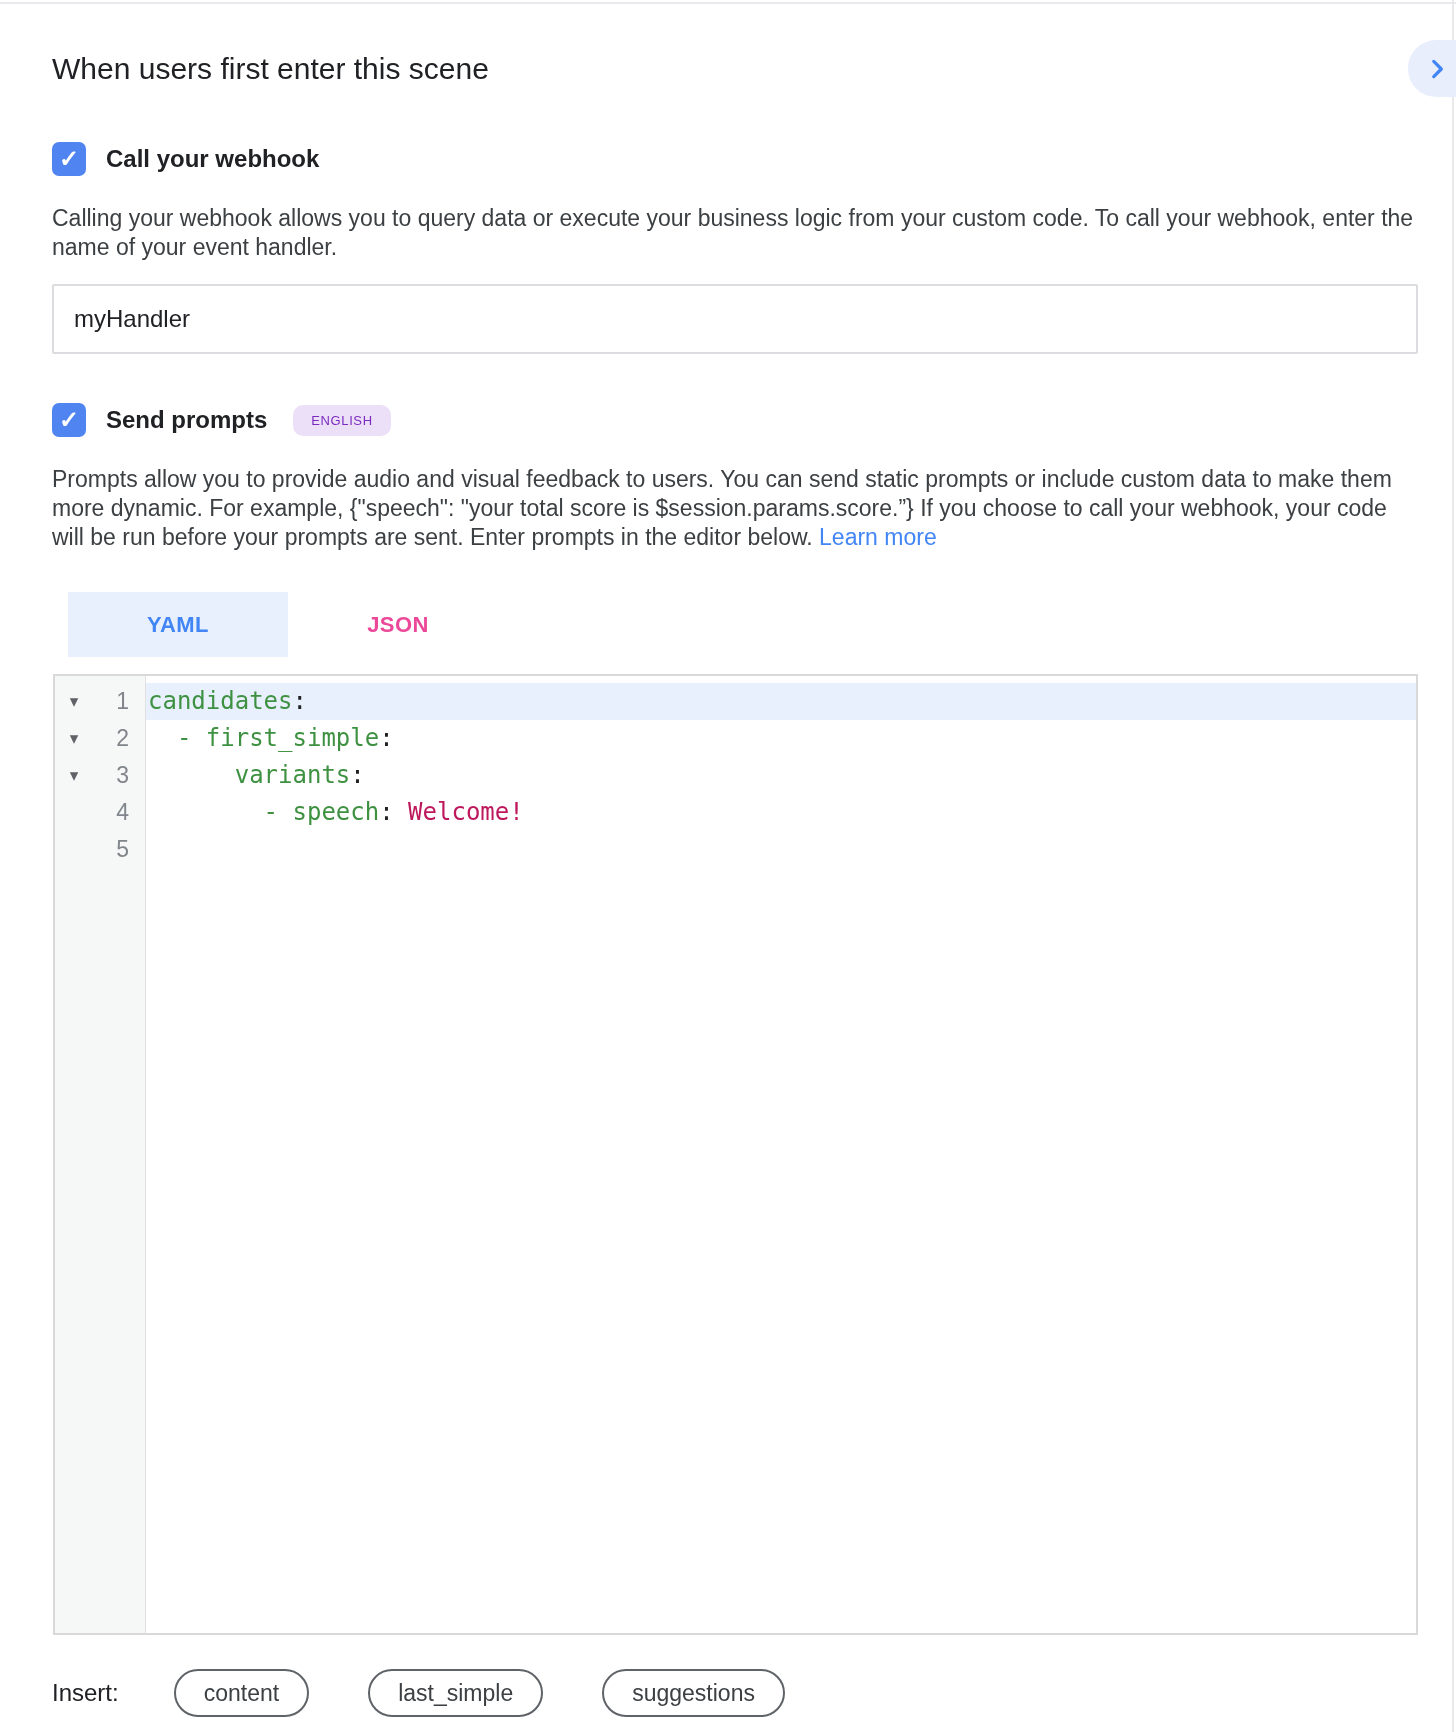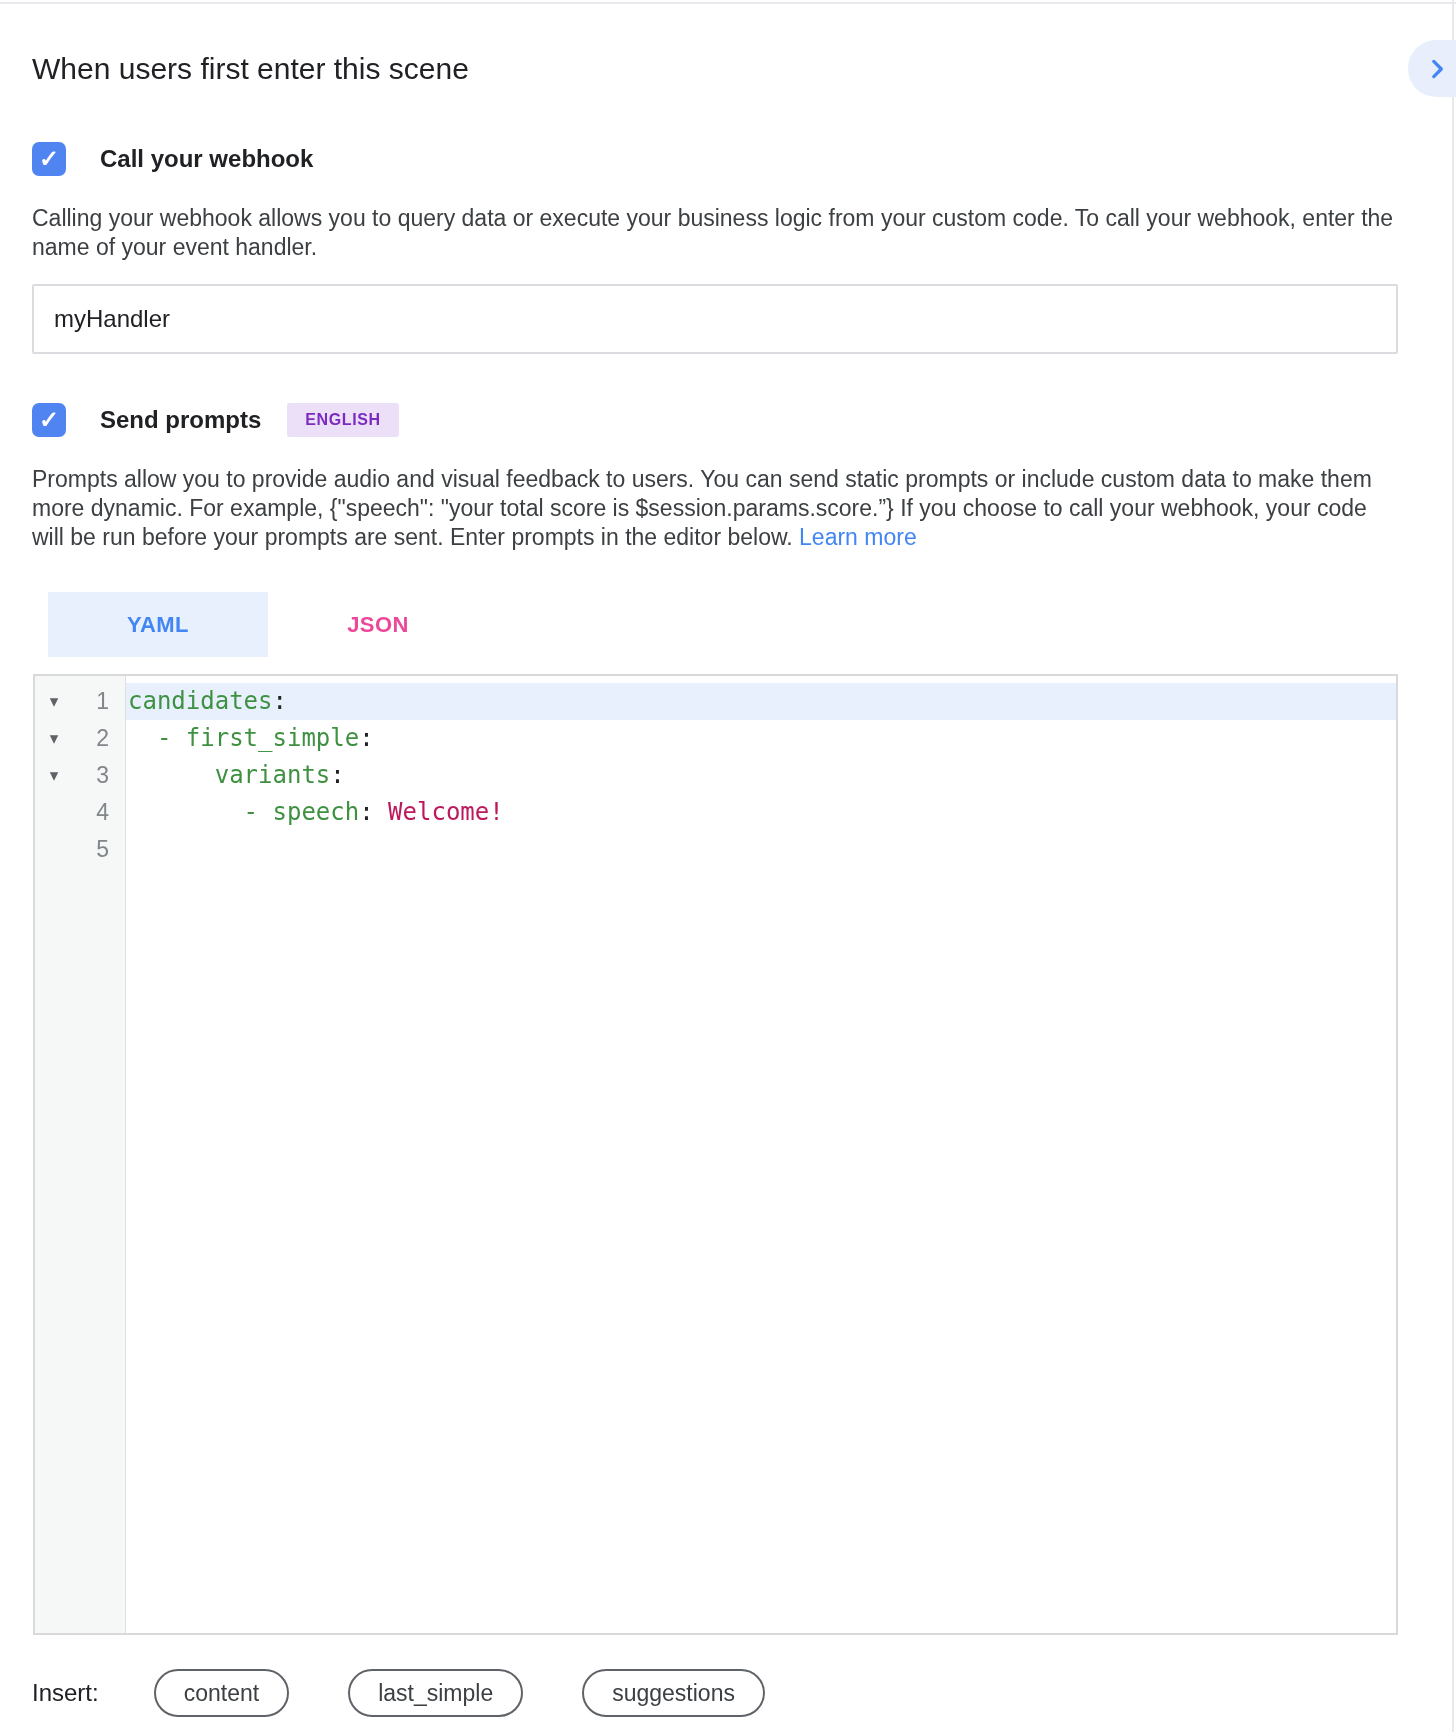--- a/index.html
+++ b/index.html
@@ -2,37 +2,37 @@
 <html><head>
 <meta charset="utf-8">
 <style>
   * { margin:0; padding:0; box-sizing:border-box; }
   html,body { width:1456px; height:1732px; background:#ffffff; overflow:hidden;
               font-family:"Liberation Sans", sans-serif; color:#202124; }
   .page { position:relative; width:1456px; height:1732px; }
   .top-border { position:absolute; top:2px; left:0; width:1456px; height:2px; background:#e8eaed; }
   .right-border { position:absolute; top:0; right:2px; width:2px; height:1732px; background:#e9e9ec; }
 
-  .content { position:absolute; left:32px; top:0; width:1366px; }
+  .content { position:absolute; left:52px; top:0; width:1366px; }
 
   .page-title { margin-top:50px; font-size:30px; font-weight:400; color:#202124; line-height:38px; }
 
   .collapse-btn { position:absolute; top:40px; right:0; width:48px; height:57px;
                   background:#e8eefc; border:none; border-radius:28px 0 0 28px;
                   display:flex; align-items:center; justify-content:flex-end; cursor:pointer; }
   .collapse-btn svg { margin-right:6px; display:block; }
 
   .check-row { display:flex; align-items:center; margin-top:54px; }
   .checkbox { width:34px; height:34px; border-radius:7px; background:#5084f0;
               display:flex; align-items:center; justify-content:center; flex:0 0 auto; cursor:pointer; }
   .checkbox .tick { color:#ffffff; font-size:24px; font-weight:bold; line-height:1; }
-  .check-label { margin-left:34px; font-size:24px; font-weight:700; color:#202124; }
+  .check-label { margin-left:20px; font-size:24px; font-weight:700; color:#202124; }
 
-  .lang-badge { margin-left:26px; background:#ece0f8; color:#7b2bbf; font-size:16px; font-weight:700;
-                letter-spacing:0.6px; padding:8px 18px; border-radius:3px; }
+  .lang-badge { margin-left:26px; background:#ece0f8; color:#7b2bbf; font-size:13px; font-weight:400;
+                letter-spacing:0.6px; padding:8px 18px; border-radius:10px; }
 
   .desc { margin-top:28px; font-size:23px; line-height:29px; color:#3c4043; }
   .desc a { color:#4285f4; text-decoration:none; cursor:pointer; }
 
   .handler-input { margin-top:22px; width:1366px; height:70px; border:2px solid #dadce0; border-radius:2px;
                    font-family:"Liberation Sans", sans-serif; font-size:24px; color:#202124;
                    padding:0 20px; outline:none; background:#ffffff; }
 
   .row2 { margin-top:49px; }
 

